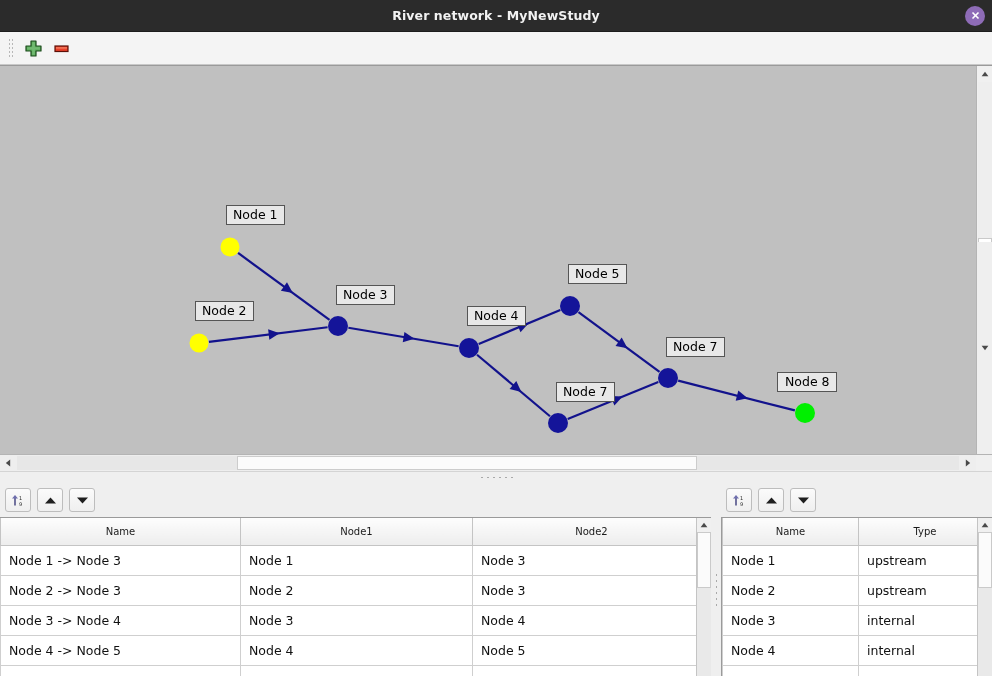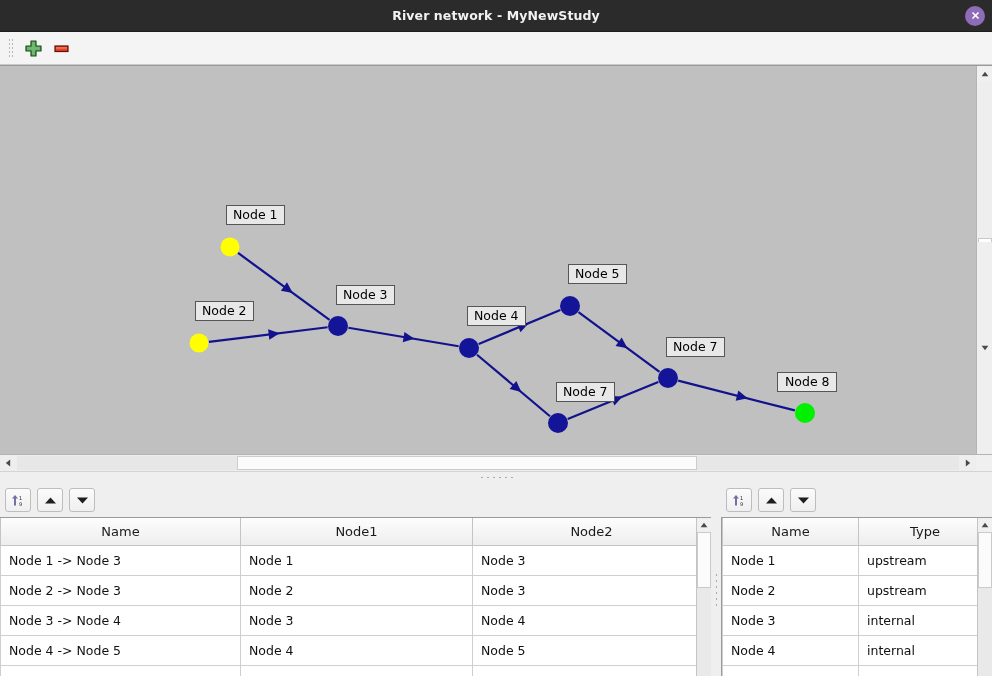--- a/index.html
+++ b/index.html
@@ -266,21 +266,21 @@
     border-collapse: collapse;
     width: 100%;
     table-layout: fixed;
     font-size: 12.5px;
   }
   table.grid th {
     background: linear-gradient(#fdfdfd, #ededed);
     border: 1px solid #c4c4c4;
     border-top: none;
     font-weight: normal;
-    font-size: 13px;
+    font-size: 10px;
     height: 25px;
     text-align: center;
     color: #1a1a1a;
   }
   table.grid td {
     border: 1px solid #cfcfcf;
     height: 29px;
     padding: 0 8px;
     background: #ffffff;
     color: #111111;

